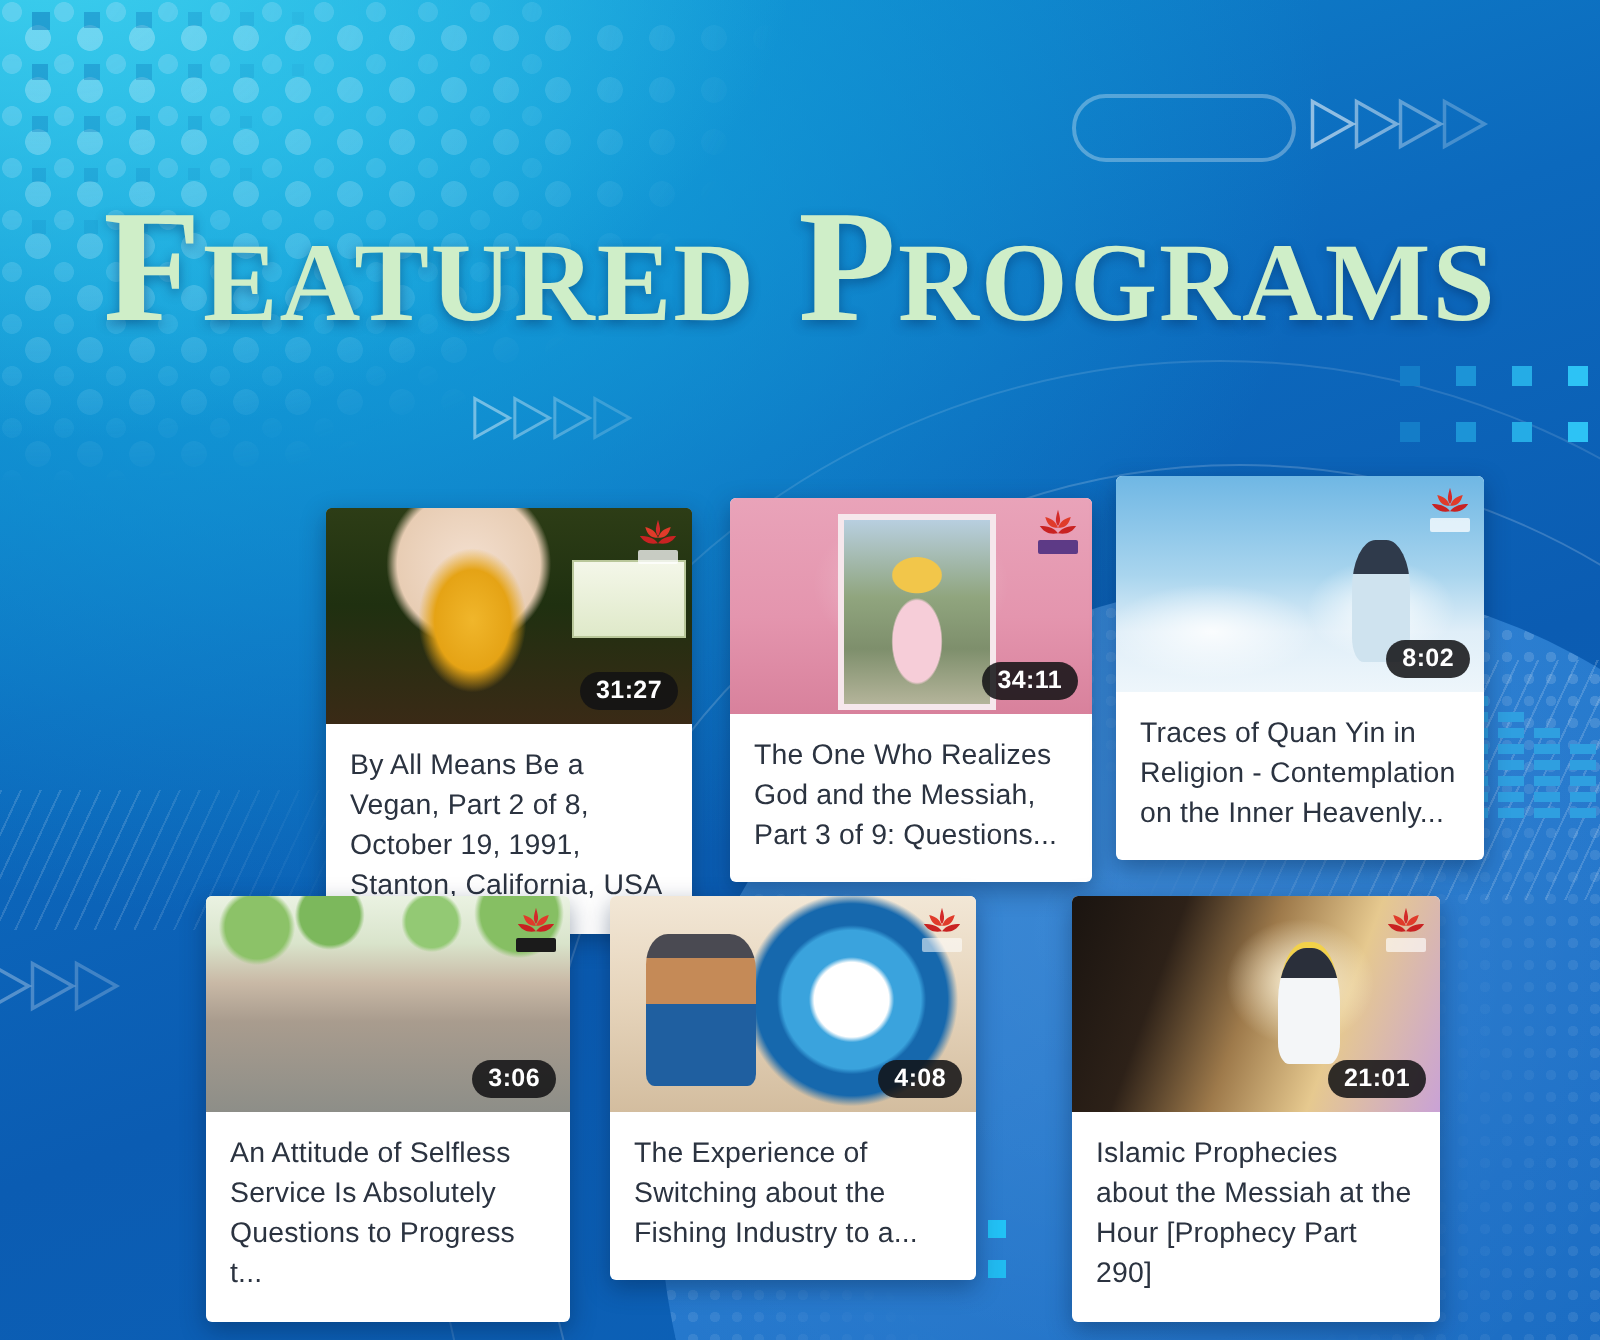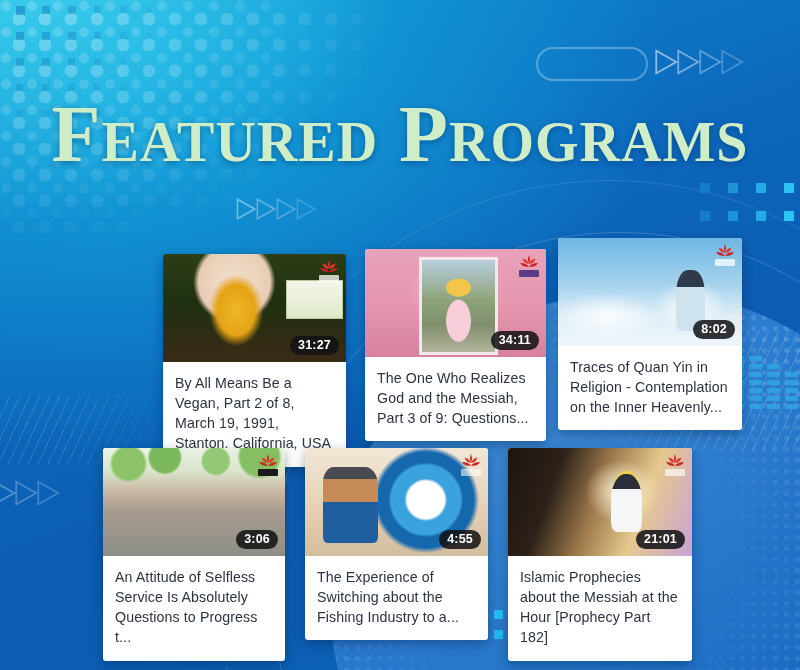--- a/index.html
+++ b/index.html
@@ -446,21 +446,21 @@
           <path d="M12 2 C13 6 14 8 12 11 C10 8 11 6 12 2 Z" fill="#d32a2a"></path>
           <path d="M5 6 C9 7 11 9 12 12 C8 12 6 10 5 6 Z" fill="#e03b2a"></path>
           <path d="M19 6 C18 10 16 12 12 12 C13 9 15 7 19 6 Z" fill="#e03b2a"></path>
           <path d="M2 11 C6 11 10 12 12 15 C7 16 4 14 2 11 Z" fill="#c92222"></path>
           <path d="M22 11 C20 14 17 16 12 15 C14 12 18 11 22 11 Z" fill="#c92222"></path>
         </svg>
         <span class="lbl"></span>
       </div>
       <span class="badge">31:27</span>
     </div>
-    <div class="cap">By All Means Be a Vegan, Part 2 of 8, March 19, 1991, Stanton, California, USA</div>
+    <div class="cap">By All Means Be a Vegan, Part 2 of 8, October 19, 1991, Stanton, California, USA</div>
   </div>
 
   <div class="card" style="left:365px; top:249px; width:181px;">
     <div class="thumb">
       <div class="art a2"></div>
       <div class="logo">
         <svg class="lotus" viewBox="0 0 24 22">
           <path d="M12 2 C13 6 14 8 12 11 C10 8 11 6 12 2 Z" fill="#d32a2a"></path>
           <path d="M5 6 C9 7 11 9 12 12 C8 12 6 10 5 6 Z" fill="#e03b2a"></path>
           <path d="M19 6 C18 10 16 12 12 12 C13 9 15 7 19 6 Z" fill="#e03b2a"></path>
@@ -516,36 +516,36 @@
       <div class="logo">
         <svg class="lotus" viewBox="0 0 24 22">
           <path d="M12 2 C13 6 14 8 12 11 C10 8 11 6 12 2 Z" fill="#d32a2a"></path>
           <path d="M5 6 C9 7 11 9 12 12 C8 12 6 10 5 6 Z" fill="#e03b2a"></path>
           <path d="M19 6 C18 10 16 12 12 12 C13 9 15 7 19 6 Z" fill="#e03b2a"></path>
           <path d="M2 11 C6 11 10 12 12 15 C7 16 4 14 2 11 Z" fill="#c92222"></path>
           <path d="M22 11 C20 14 17 16 12 15 C14 12 18 11 22 11 Z" fill="#c92222"></path>
         </svg>
         <span class="lbl" style="background:rgba(255,255,255,.55);"></span>
       </div>
-      <span class="badge">4:55</span>
+      <span class="badge">4:08</span>
     </div>
     <div class="cap">The Experience of Switching about the Fishing Industry to a...</div>
   </div>
 
-  <div class="card" style="left:508px; top:448px; width:184px;">
+  <div class="card" style="left:536px; top:448px; width:184px;">
     <div class="thumb">
       <div class="art a6"></div>
       <div class="logo">
         <svg class="lotus" viewBox="0 0 24 22">
           <path d="M12 2 C13 6 14 8 12 11 C10 8 11 6 12 2 Z" fill="#d32a2a"></path>
           <path d="M5 6 C9 7 11 9 12 12 C8 12 6 10 5 6 Z" fill="#e03b2a"></path>
           <path d="M19 6 C18 10 16 12 12 12 C13 9 15 7 19 6 Z" fill="#e03b2a"></path>
           <path d="M2 11 C6 11 10 12 12 15 C7 16 4 14 2 11 Z" fill="#c92222"></path>
           <path d="M22 11 C20 14 17 16 12 15 C14 12 18 11 22 11 Z" fill="#c92222"></path>
         </svg>
         <span class="lbl" style="background:rgba(255,255,255,.65);"></span>
       </div>
       <span class="badge">21:01</span>
     </div>
-    <div class="cap">Islamic Prophecies about the Messiah at the Hour [Prophecy Part 182]</div>
+    <div class="cap">Islamic Prophecies about the Messiah at the Hour [Prophecy Part 290]</div>
   </div>
 
 </div>
 
 </body></html>

